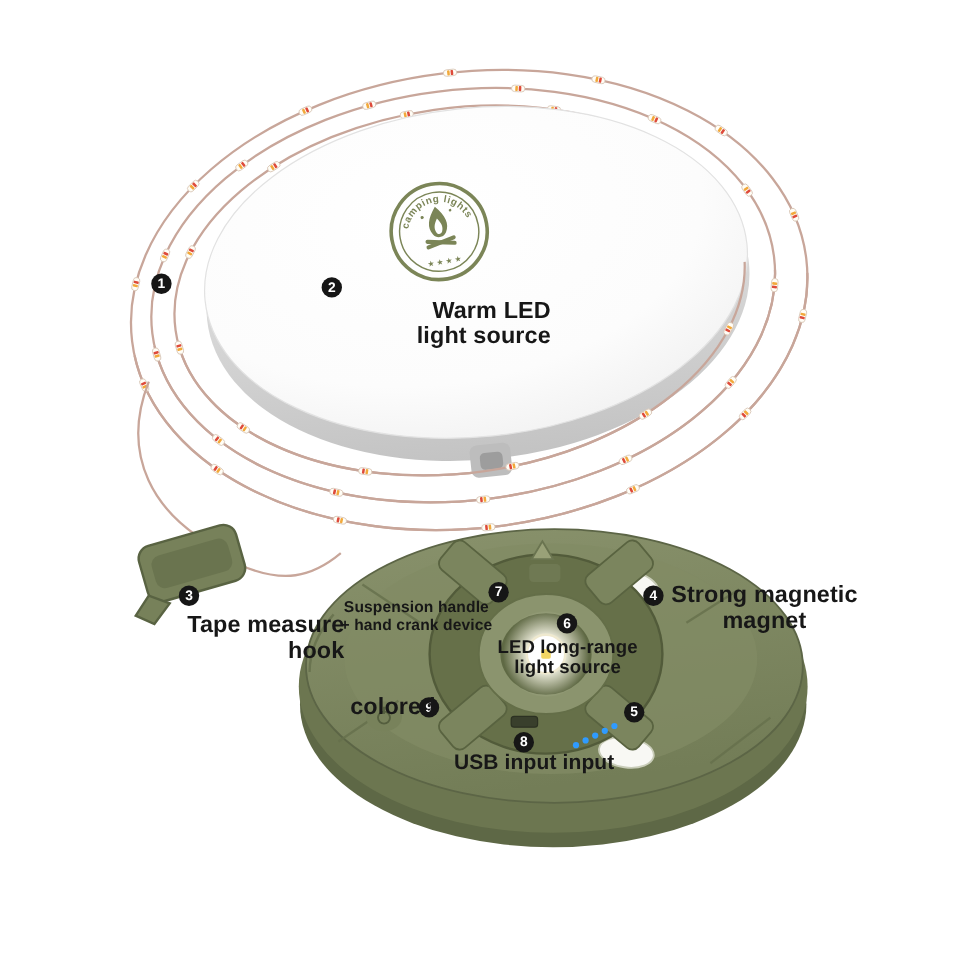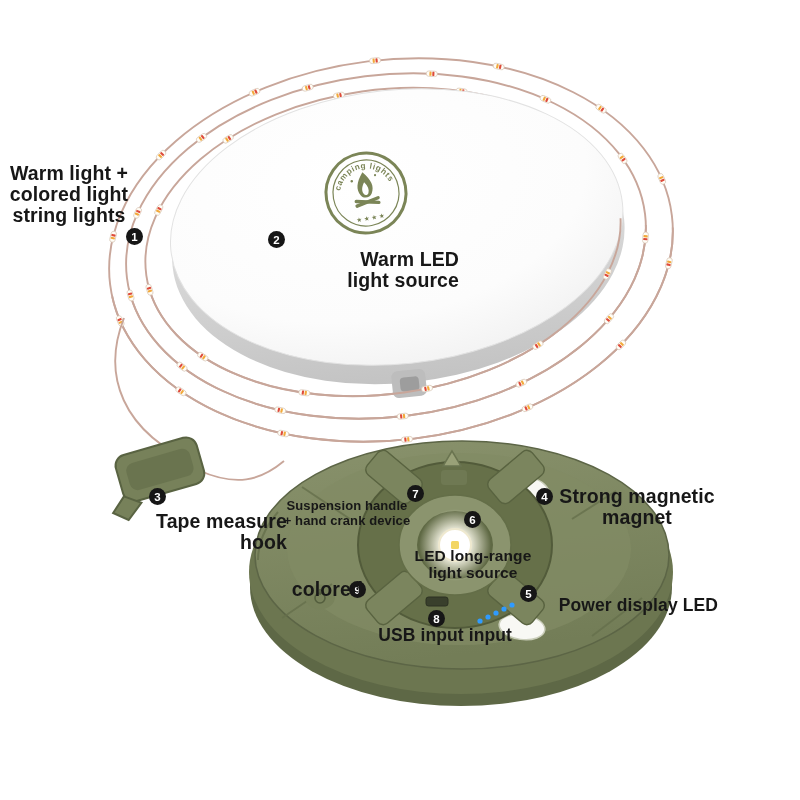--- a/index.html
+++ b/index.html
@@ -354,29 +354,25 @@
   <span class="badge" style="left:126px;top:228px">1</span>
   <span class="badge" style="left:268px;top:231px">2</span>
   <span class="badge" style="left:149px;top:488px">3</span>
   <span class="badge" style="left:536px;top:488px">4</span>
   <span class="badge" style="left:520px;top:585px">5</span>
   <span class="badge" style="left:464px;top:511px">6</span>
   <span class="badge" style="left:407px;top:485px">7</span>
   <span class="badge" style="left:428px;top:610px">8</span>
   <span class="badge" style="left:349px;top:581px">9</span>
 
-  <div class="label t19 center" style="left:4px;top:163px;width:130px">Warm light +
-colored light
-string lights</div>
   <div class="label t19" style="left:289px;top:249px;width:170px">Warm LED
 light source</div>
   <div class="label t19 center" style="left:554px;top:486px;width:166px">Strong magnetic
 magnet</div>
   <div class="label t19" style="left:117px;top:511px;width:170px">Tape measure
 hook</div>
-  <div class="label t18" style="left:538px;top:596px;width:180px">Power display LED</div>
-  <div class="label t15 center" style="left:408px;top:548px;width:130px">LED long-range
+  <div class="label t15 center" style="left:408px;top:532px;width:130px">LED long-range
 light source</div>
   <div class="label t18" style="left:352px;top:626px;width:160px">USB input input</div>
   <div class="label t13 center" style="left:278px;top:499px;width:138px">Suspension handle
 + hand crank device</div>
   <div class="label t19" style="left:283px;top:579px;width:80px">colored</div>
 </div>
 
 </body></html>

